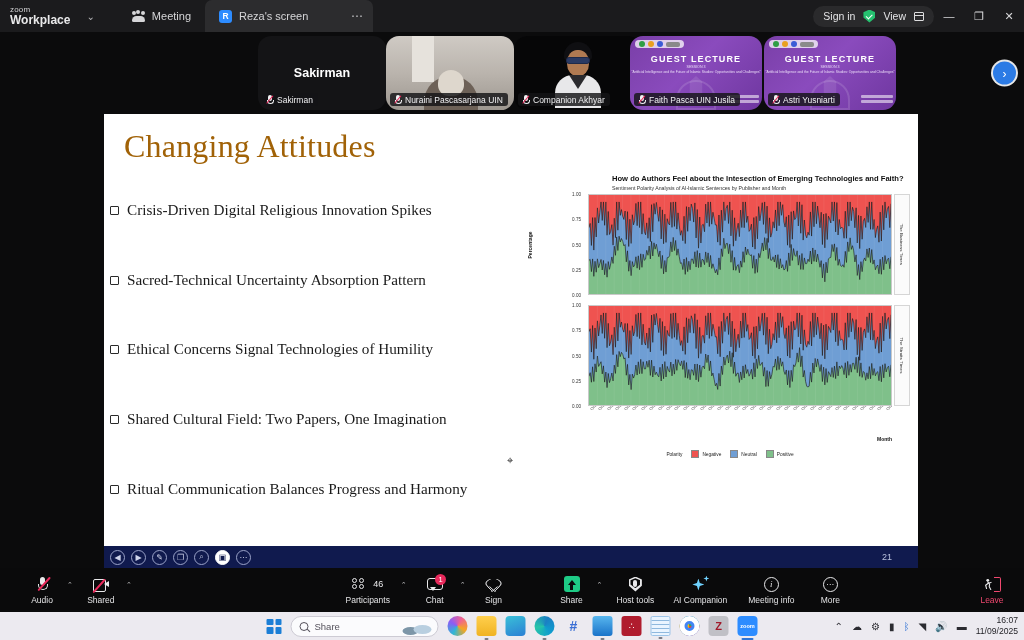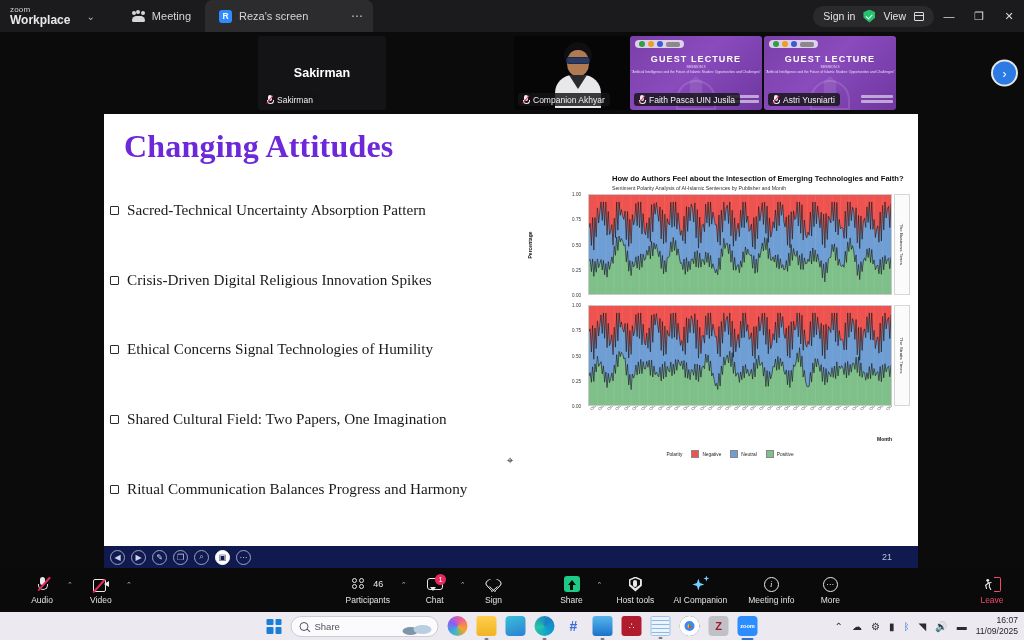--- a/index.html
+++ b/index.html
@@ -80,21 +80,21 @@
     color: #d8d8da; font-size: 11px; cursor: pointer;
   }
 
   
   .filmstrip {
     position: absolute; top: 32px; left: 0; width: 1024px; height: 82px;
     background: #0b0b0c;
   }
   .vtile {
     position: absolute; top: 4px; height: 74px; overflow: hidden;
-    background: #141416; border-radius: 3px;
+    background: #141416; border-radius: 13px;
   }
   .vtile.speaking { outline: 2px solid #18d17d; outline-offset: -2px; }
   .namechip {
     position: absolute; left: 4px; bottom: 4px;
     display: flex; align-items: center; gap: 4px;
     background: rgba(20,20,22,.82); border-radius: 3px;
     padding: 1.5px 5px 1.5px 4px; color: #f0f0f2; font-size: 8.5px;
     white-space: nowrap; max-width: 96%;
   }
   .mic-mute, .mic-on { width: 7px; height: 10px; position: relative; flex: 0 0 auto; }
@@ -173,22 +173,22 @@
   .stage {
     position: absolute; top: 114px; left: 0; width: 1024px; height: 454px;
     background: #0b0b0c;
   }
   .slide {
     position: absolute; left: 104px; top: 0; width: 814px; height: 432px;
     background: #fff; overflow: hidden;
   }
   .slide-title {
     position: absolute; left: 20px; top: 14px;
-    font-family: "Liberation Serif", serif; font-weight: bold;
-    font-size: 32px; color: #6d28d9; letter-spacing: .2px;
+    font-family: "Liberation Serif", serif; font-weight: normal;
+    font-size: 32px; color: #a16207; letter-spacing: .2px;
   }
   .bullets { position: absolute; left: 6px; top: 88px; width: 400px; }
   .bullet {
     display: flex; align-items: flex-start; gap: 8px;
     font-family: "Liberation Serif", serif; font-size: 15.2px; color: #1a1a1a;
     margin-bottom: 53px; line-height: 1.1;
   }
   .bullet .sq {
     flex: 0 0 auto; width: 9px; height: 9px; margin-top: 4px;
     border: 1.6px solid #2a2a2a; border-radius: 1px;
@@ -439,20 +439,33 @@
     <div class="vtile" style="left:258px;width:128px;">
       <div class="tile-initialname">Sakirman</div>
       <div class="namechip">
         <span class="mic-mute">
             <i></i>
           </span>
         <span>Sakirman</span>
       </div>
     </div>
 
+    <div class="vtile" style="left:386px;width:128px;">
+      <div class="vid-nuraini">
+        <div class="pillar"></div>
+          <div class="pers"></div>
+          <div class="hijab"></div>
+      </div>
+      <div class="namechip">
+        <span class="mic-mute">
+            <i></i>
+          </span>
+        <span>Nuraini Pascasarjana UIN</span>
+      </div>
+    </div>
 
     <div class="vtile" style="left:514px;width:128px;">
       <div class="vid-musthafa">
         <div class="ph">
             <div class="hair"></div>
             <div class="face"></div>
             <div class="glass"></div>
           <div class="body"></div>
             <div class="collar"></div>
           </div>
@@ -521,25 +534,25 @@
   </div>
 
   <div class="stage">
     <div class="slide">
 
       <div class="slide-title">Changing Attitudes</div>
 
       <div class="bullets">
         <div class="bullet">
           <span class="sq"></span>
-          <span>Sacred-Technical Uncertainty Absorption Pattern</span>
+          <span>Crisis-Driven Digital Religious Innovation Spikes</span>
         </div>
         <div class="bullet">
           <span class="sq"></span>
-          <span>Crisis-Driven Digital Religious Innovation Spikes</span>
+          <span>Sacred-Technical Uncertainty Absorption Pattern</span>
         </div>
         <div class="bullet">
           <span class="sq"></span>
           <span>Ethical Concerns Signal Technologies of Humility</span>
         </div>
         <div class="bullet">
           <span class="sq"></span>
           <span>Shared Cultural Field: Two Papers, One Imagination</span>
         </div>
         <div class="bullet">
@@ -751,21 +764,21 @@
         <span class="lbl">Audio</span>
       </div>
       <div class="tcaret">⌃</div>
 
       <div class="titem">
         <span class="ic">
           <span class="i-cam">
               <span class="slash"></span>
             </span>
         </span>
-        <span class="lbl">Video</span>
+        <span class="lbl">Shared</span>
       </div>
       <div class="tcaret">⌃</div>
     </div>
 
     <div class="tgroup" style="margin-left:200px">
       <div class="titem" style="min-width:64px">
         <span class="ic">
           <span class="i-part">
               <i></i>
               <i></i>

